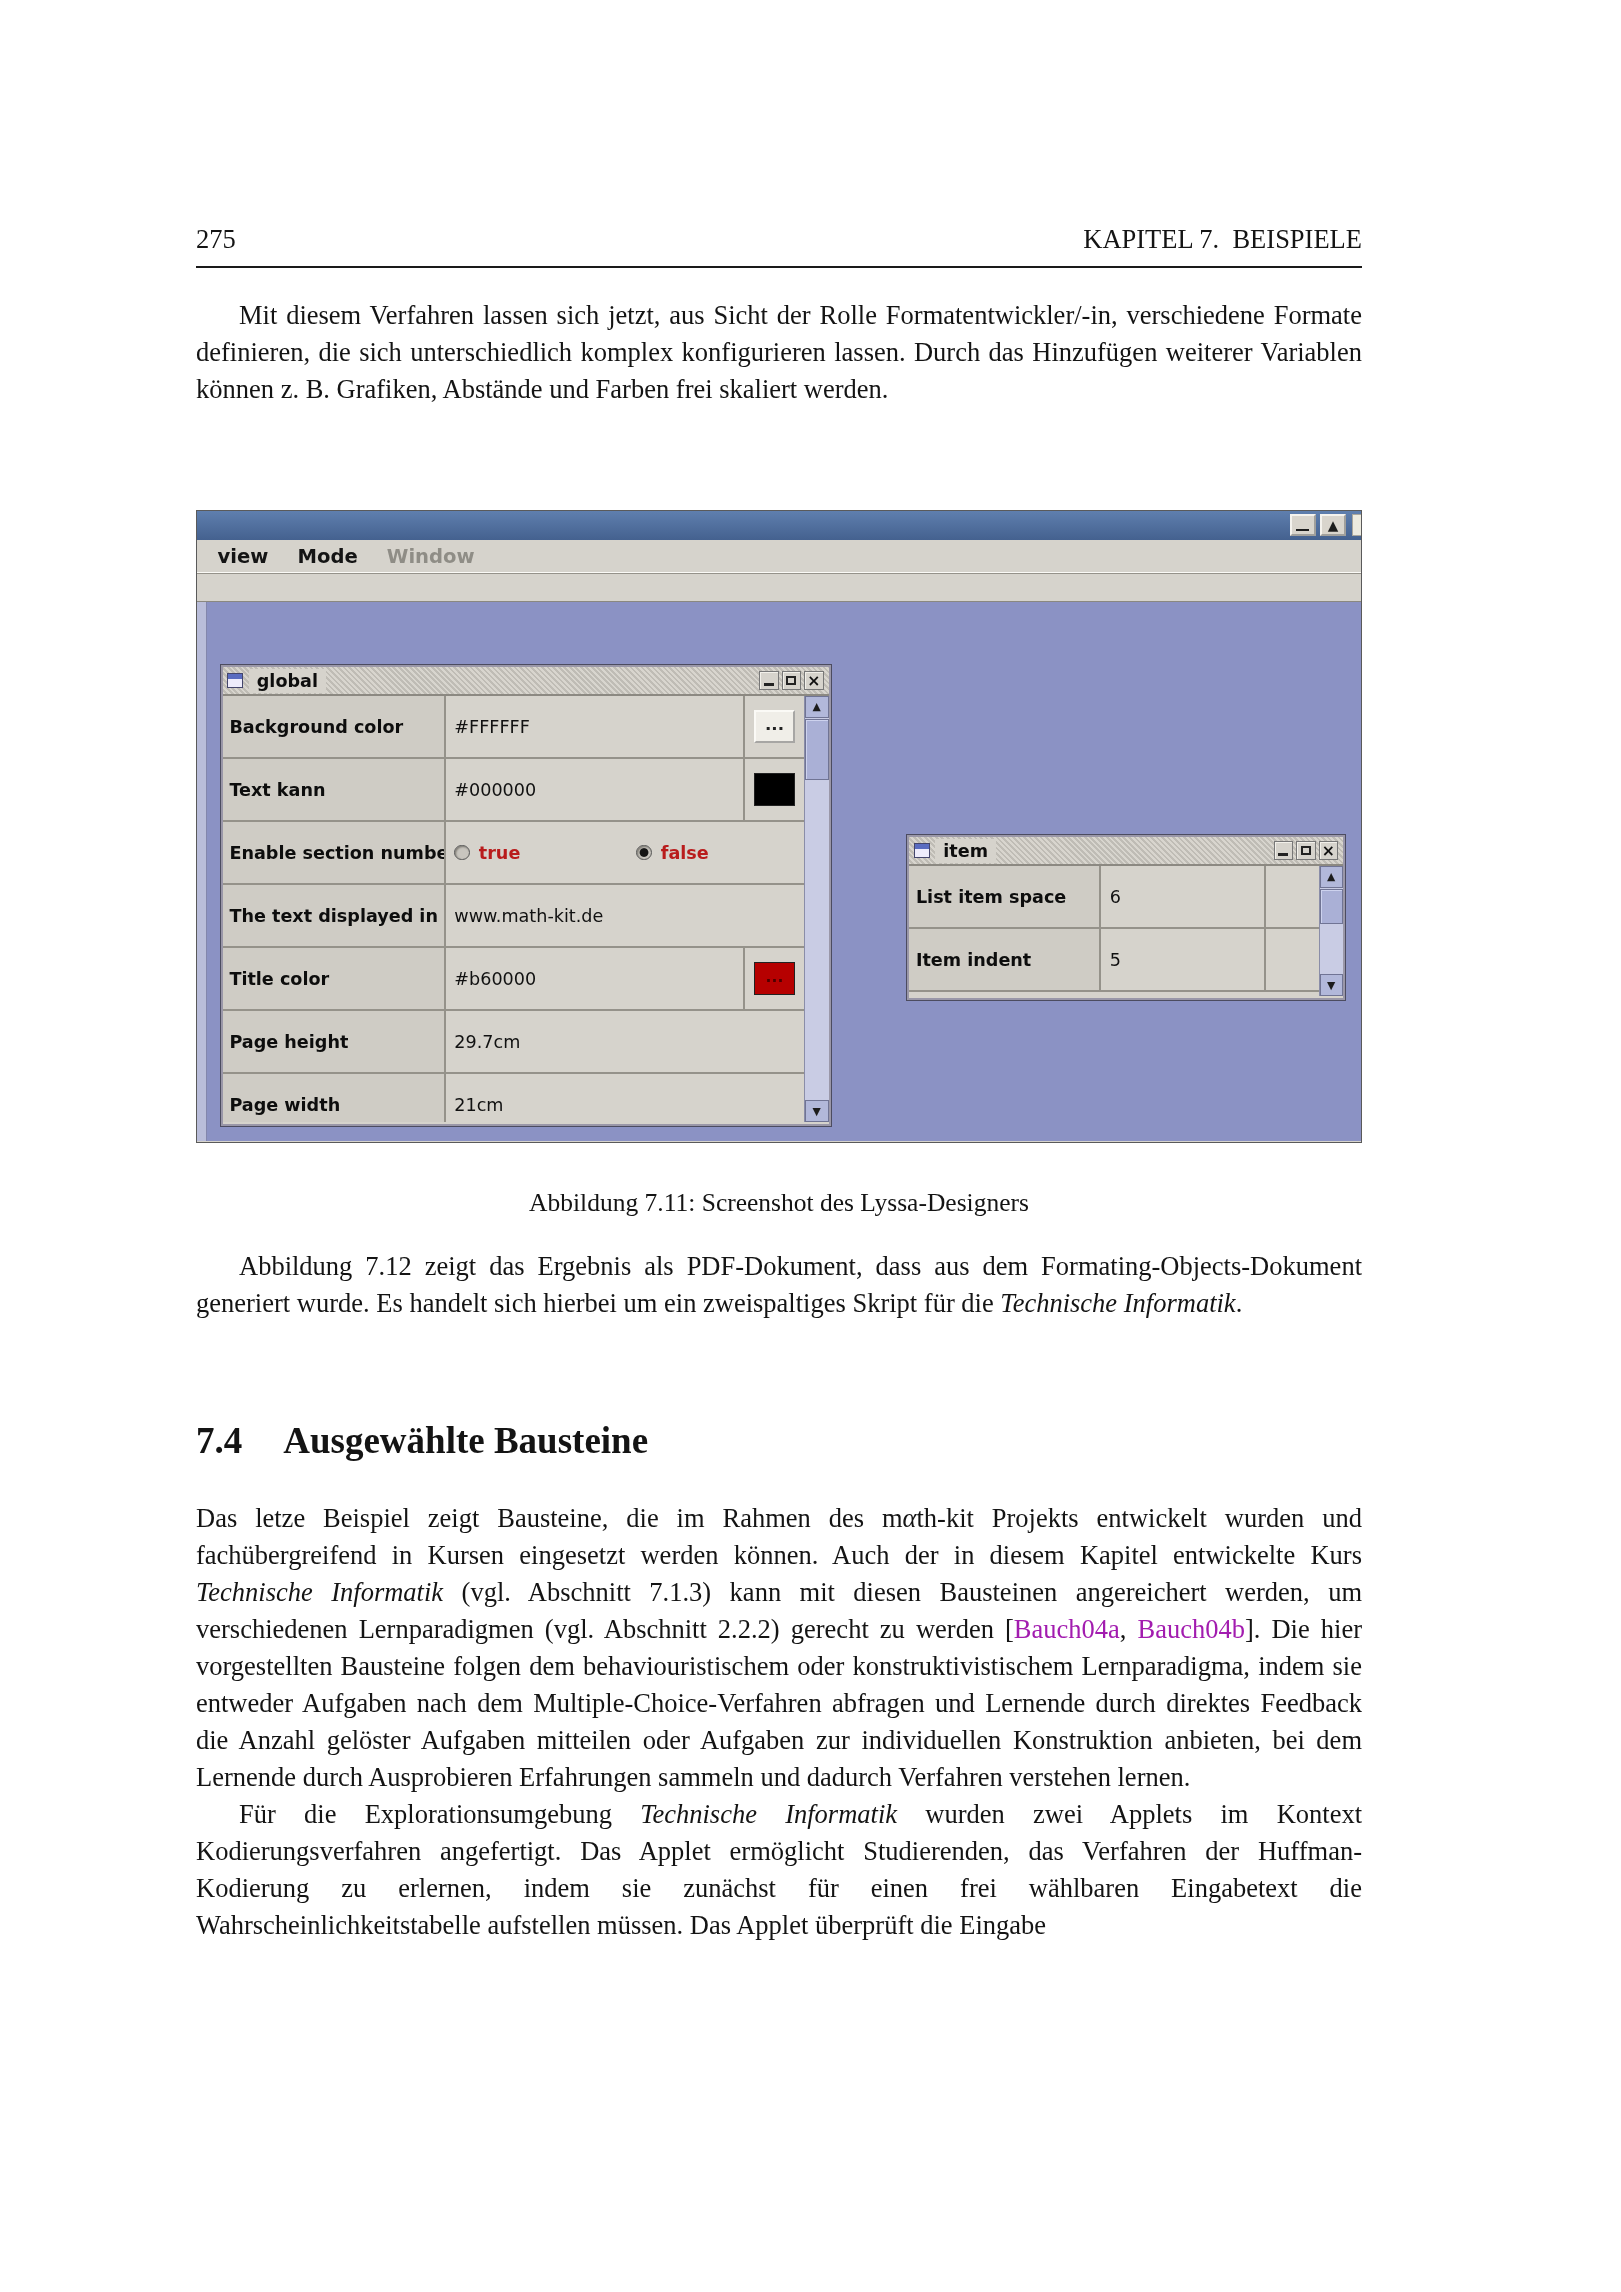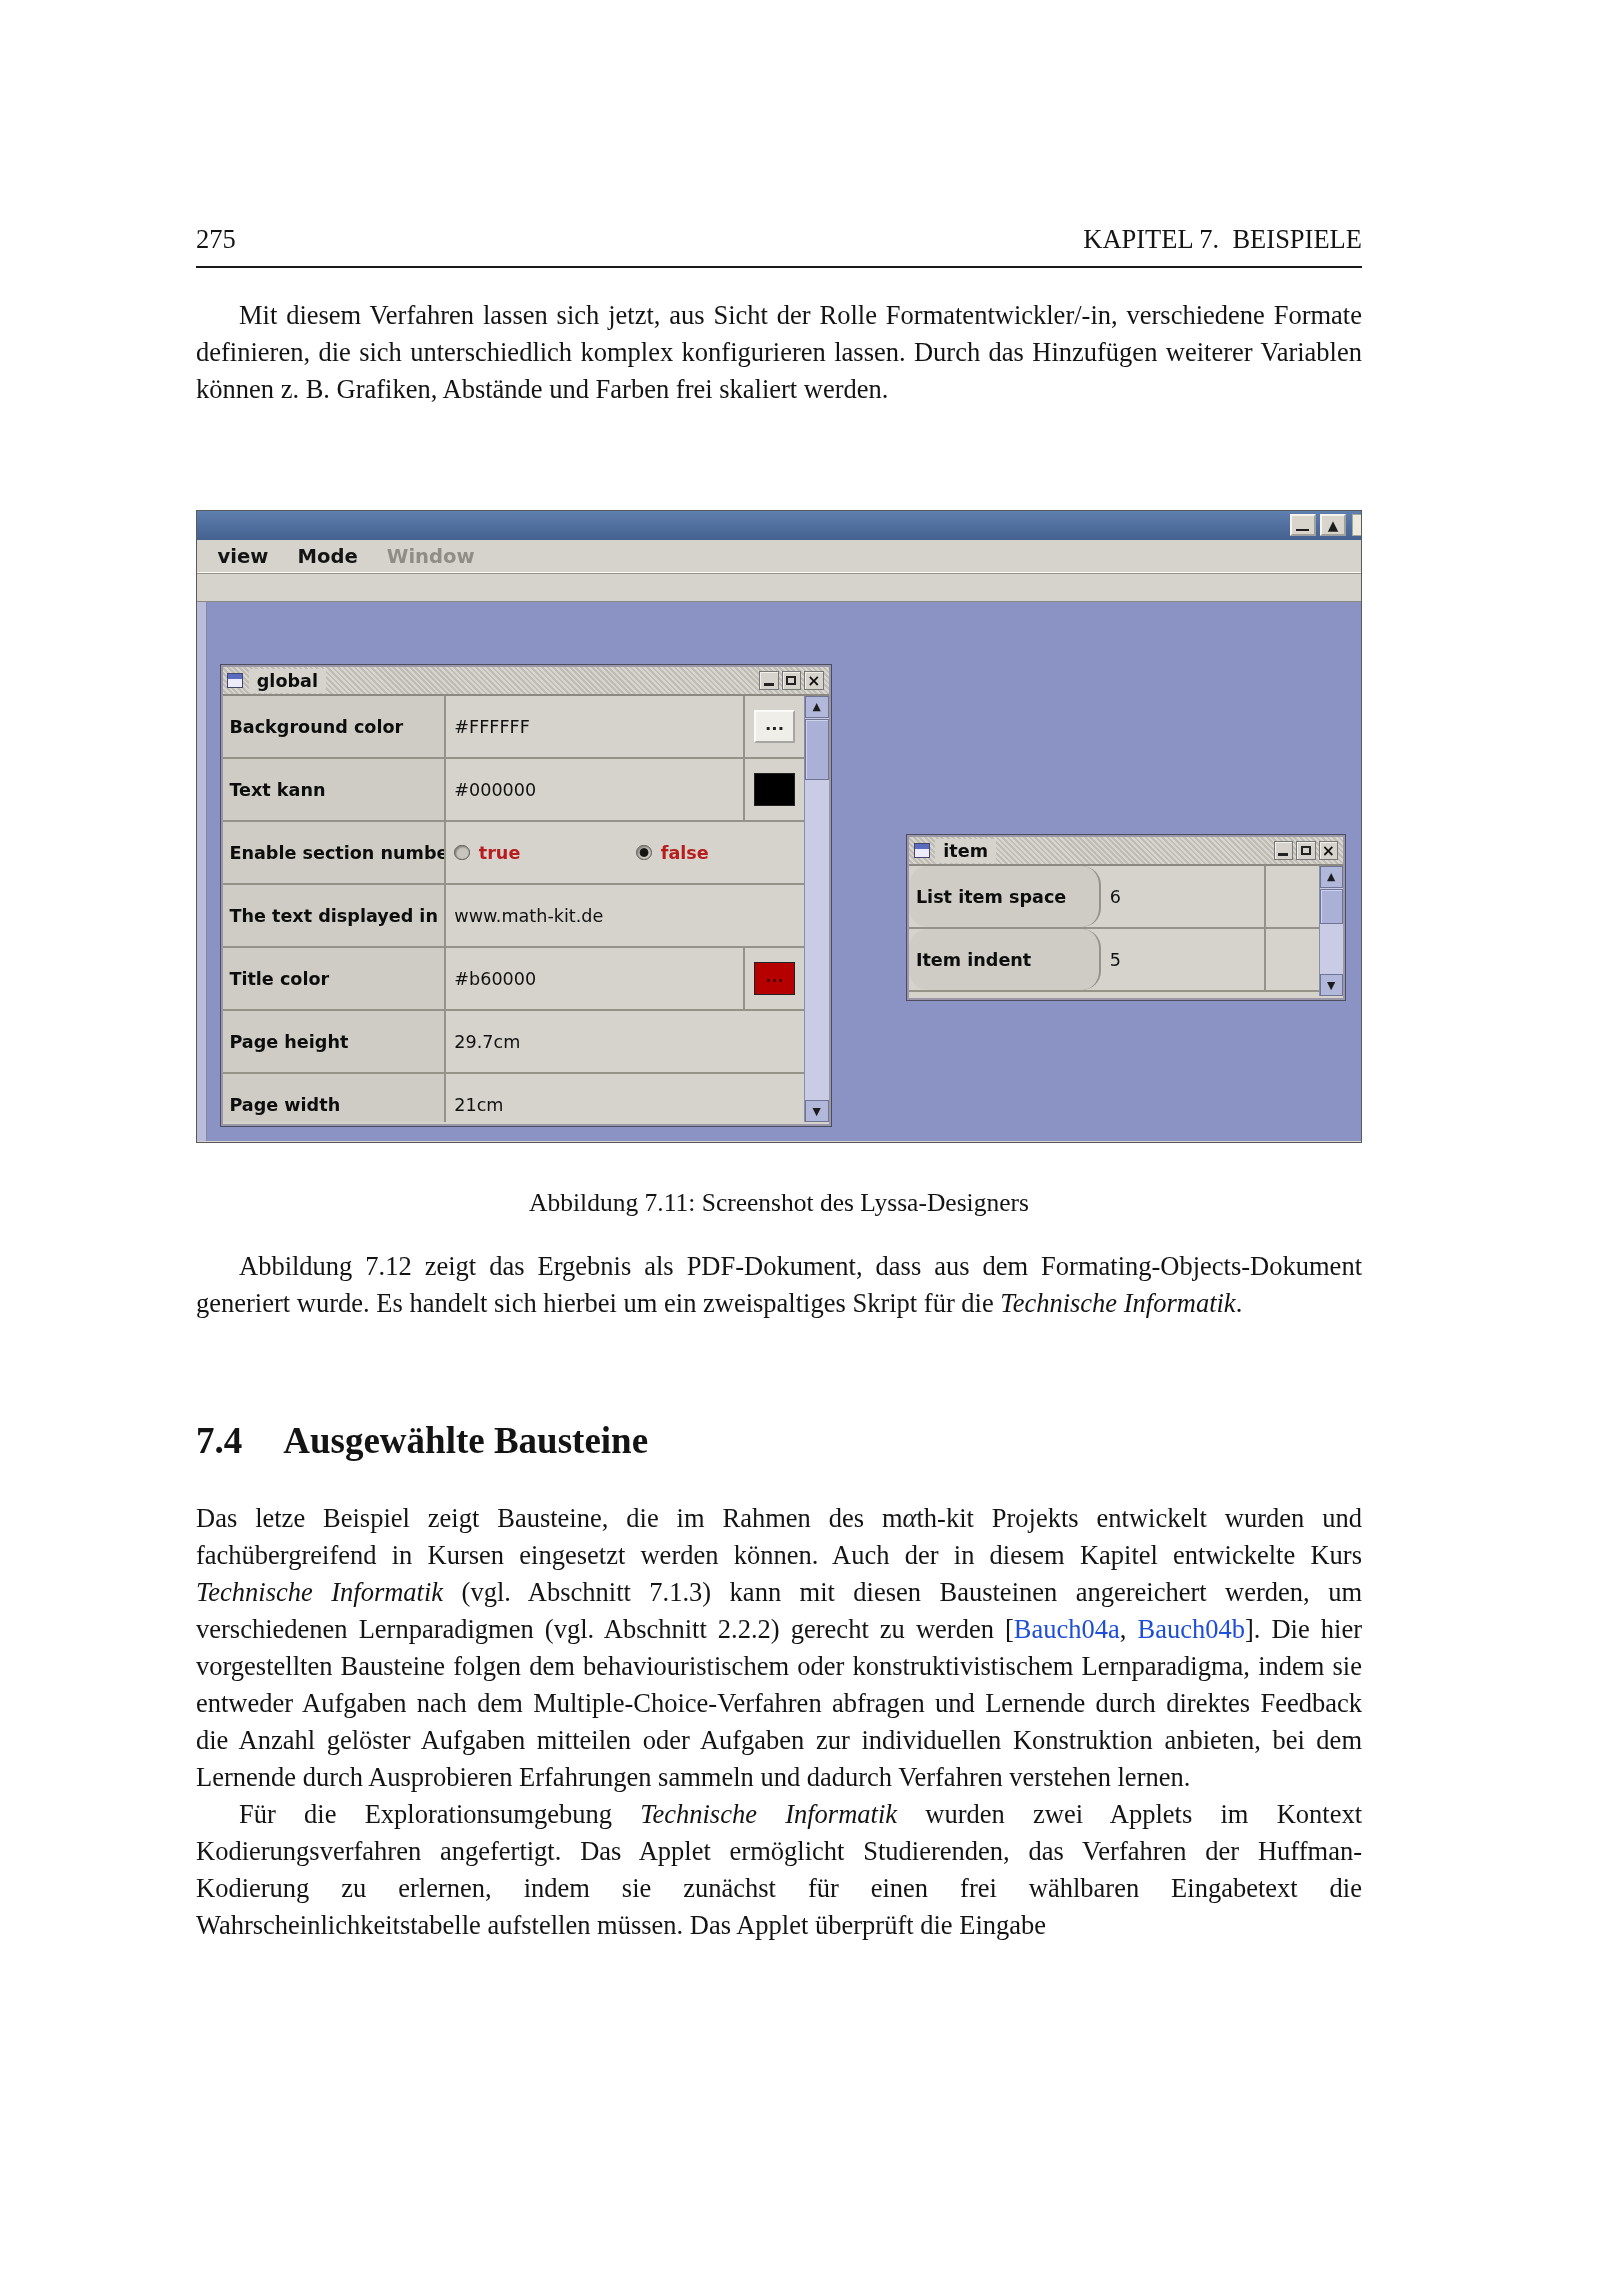--- a/index.html
+++ b/index.html
@@ -9,21 +9,21 @@
 
   
   .page-header { position:absolute; left:196px; top:224px; width:1166px;
                  display:flex; justify-content:space-between; font-size:26.5px; }
   .chapter { white-space:pre; }
   .header-rule { position:absolute; left:196px; top:266px; width:1166px; height:2px; background:#1a1a1a; }
 
   .par { font-size:26.5px; line-height:37px; text-align:justify; color:#141414; }
   .indent { text-indent:43px; }
   .it { font-style:italic; }
-  .cite { color:#1d4ed8; }
+  .cite { color:#a21caf; }
 
   .p1 { position:absolute; left:196px; top:297px; width:1166px; }
   .caption { position:absolute; left:196px; top:1188px; width:1166px; text-align:center; font-size:25.5px; }
   .p2 { position:absolute; left:196px; top:1248px; width:1166px; }
   .sec-heading { position:absolute; left:196px; top:1419px; width:1166px;
                  font-size:37px; font-weight:bold; display:flex; }
   .sec-num { margin-right:41px; }
   .flow { position:absolute; left:196px; top:1500px; width:1166px; }
 
   
@@ -68,21 +68,21 @@
 
   .iwin-body { position:relative; height:calc(100% - 31px); background:#d6d3cc; overflow:hidden; }
   .prop-rows { position:absolute; left:0; top:0; right:24.5px; bottom:0; overflow:hidden; }
   .prop-row { display:flex; height:63px; border-bottom:2px solid #95928a; background:#d6d3cc; }
   .prop-label { flex:0 0 223px; background:#cfccc5; border-right:2px solid #95928a;
                 display:flex; align-items:center; padding:0 6.9px;
                 font-size:17.6px; font-weight:bold; color:#0d0d0d; white-space:nowrap; overflow:hidden; }
   .prop-value { flex:1 1 auto; display:flex; align-items:center; padding:0 8.8px; font-size:17.6px; color:#111; }
   .prop-control { flex:0 0 61px; border-left:2px solid #95928a; display:flex; align-items:center; justify-content:center; }
 
-  .item .prop-label { flex:0 0 192px;border-radius:19px; }
+  .item .prop-label { flex:0 0 192px; }
   .item .prop-value { flex:0 0 165px; border-right:2px solid #95928a; }
   .prop-filler { flex:1 1 auto; }
 
   .btn-ellipsis { width:41px; height:33px; background:#f0eee8; border:2px outset #fbfaf6;
                   font-size:16.7px; font-weight:bold; text-align:center; line-height:25.5px; color:#222; }
   .swatch { width:41px; height:33px; border:1px solid #222; font-size:15.7px; font-weight:bold;
             text-align:center; line-height:27.4px; }
   .swatch-red { color:#4d0000; }
 
   .radios { gap:0; }

